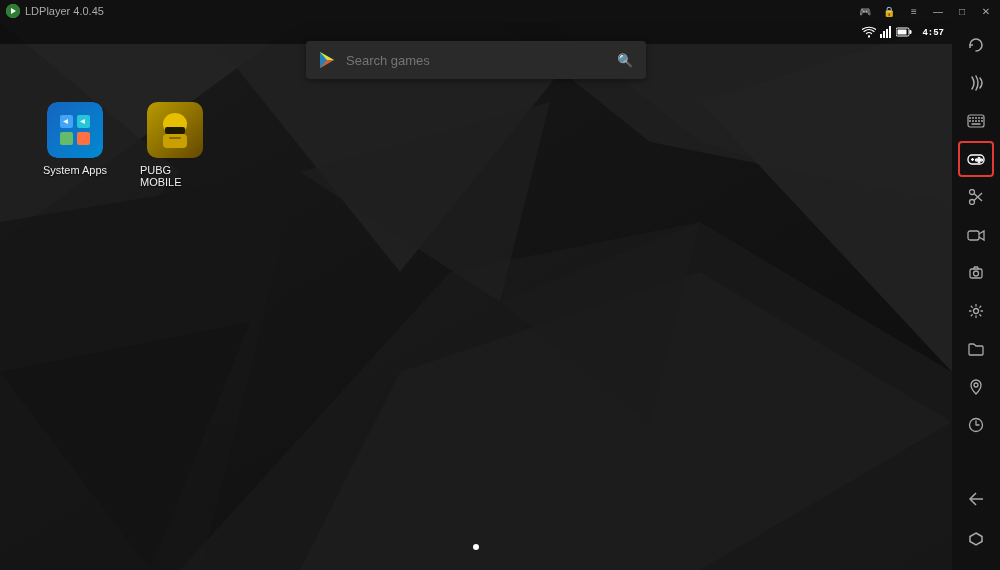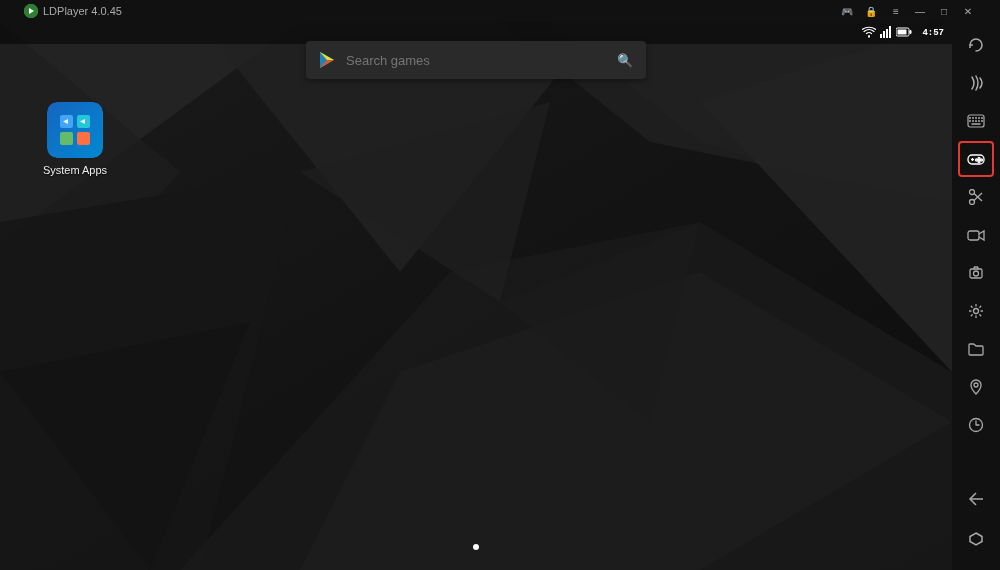--- a/index.html
+++ b/index.html
@@ -14,21 +14,21 @@
 
     
     #titlebar {
       position: absolute;
       top: 0; left: 0; right: 0;
       height: 22px;
       background: #111;
       display: flex;
       align-items: center;
       justify-content: space-between;
-      padding: 0 24px;
+      padding: 0 6px;
       z-index: 100;
     }
     #titlebar-left {
       display: flex;
       align-items: center;
       gap: 5px;
     }
     #titlebar-logo {
       width: 14px;
       height: 14px;
@@ -399,20 +399,47 @@
 
             <polygon points="6,9.5 11,7 11,12" fill="white" opacity="0.9"></polygon>
             <polygon points="23,9.5 28,7 28,12" fill="white" opacity="0.9"></polygon>
           </svg>
         </div>
       </div>
       <span class="app-icon-label">System Apps</span>
     </div>
 
 
+    <div class="app-icon">
+      <div class="app-icon-img">
+        <div class="pubg-bg">
+          <svg width="56" height="56" viewBox="0 0 56 56">
+
+            <rect width="56" height="56" fill="#2c2200"></rect>
+
+            <rect width="56" height="56" fill="url(#pubg-grad)" opacity="0.9"></rect>
+            <defs>
+              <linearGradient id="pubg-grad" x1="0%" y1="0%" x2="100%" y2="100%">
+                <stop offset="0%" style="stop-color:#c8a800"></stop>
+                <stop offset="100%" style="stop-color:#6b4c00"></stop>
+              </linearGradient>
+            </defs>
+
+            <ellipse cx="28" cy="22" rx="12" ry="11" fill="#e6c000"></ellipse>
+
+            <rect x="18" y="25" width="20" height="7" rx="2" fill="#1a1a00"></rect>
+
+            <rect x="16" y="32" width="24" height="14" rx="4" fill="#c8a000"></rect>
+
+            <rect x="22" y="35" width="12" height="2" rx="1" fill="#8b6800"></rect>
+          </svg>
+        </div>
+      </div>
+      <span class="app-icon-label">PUBG MOBILE</span>
+    </div>
   </div>
 
   <div id="dot-indicator"></div>
 </div>
 
 <div id="sidebar">
 
   <div class="sidebar-btn" title="Rotate">
     <svg width="18" height="18" viewBox="0 0 18 18" fill="none" stroke="#aaa" stroke-width="1.5">
       <path d="M3 9 A6 6 0 1 1 9 15" stroke-linecap="round"></path>

